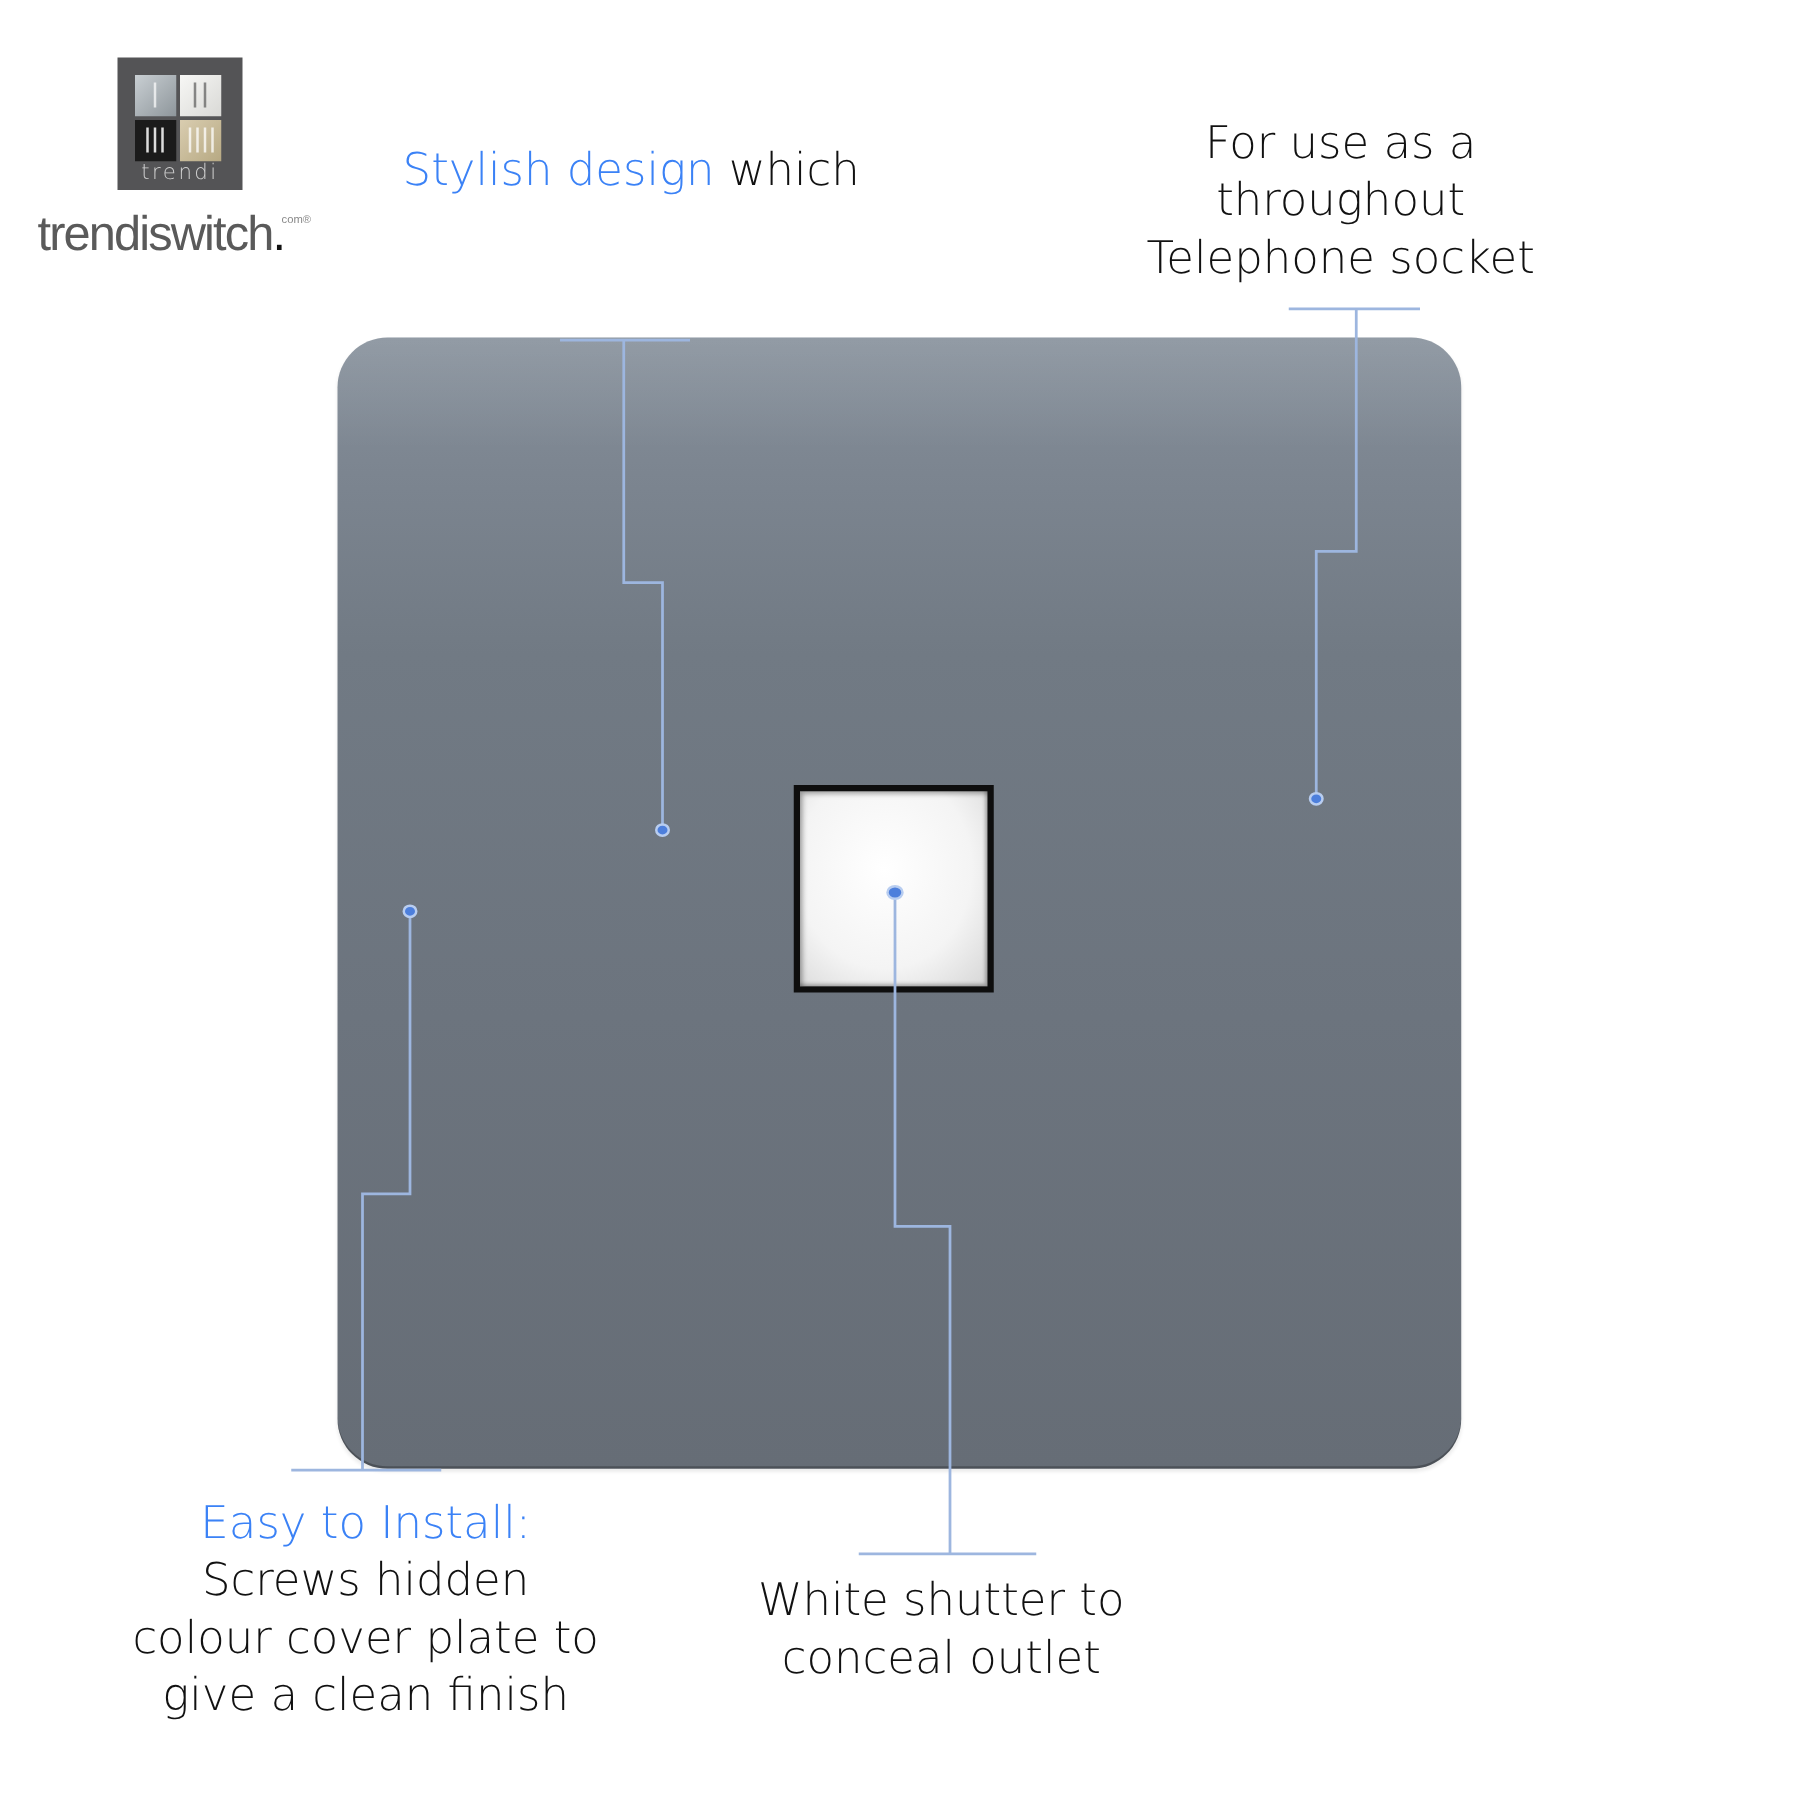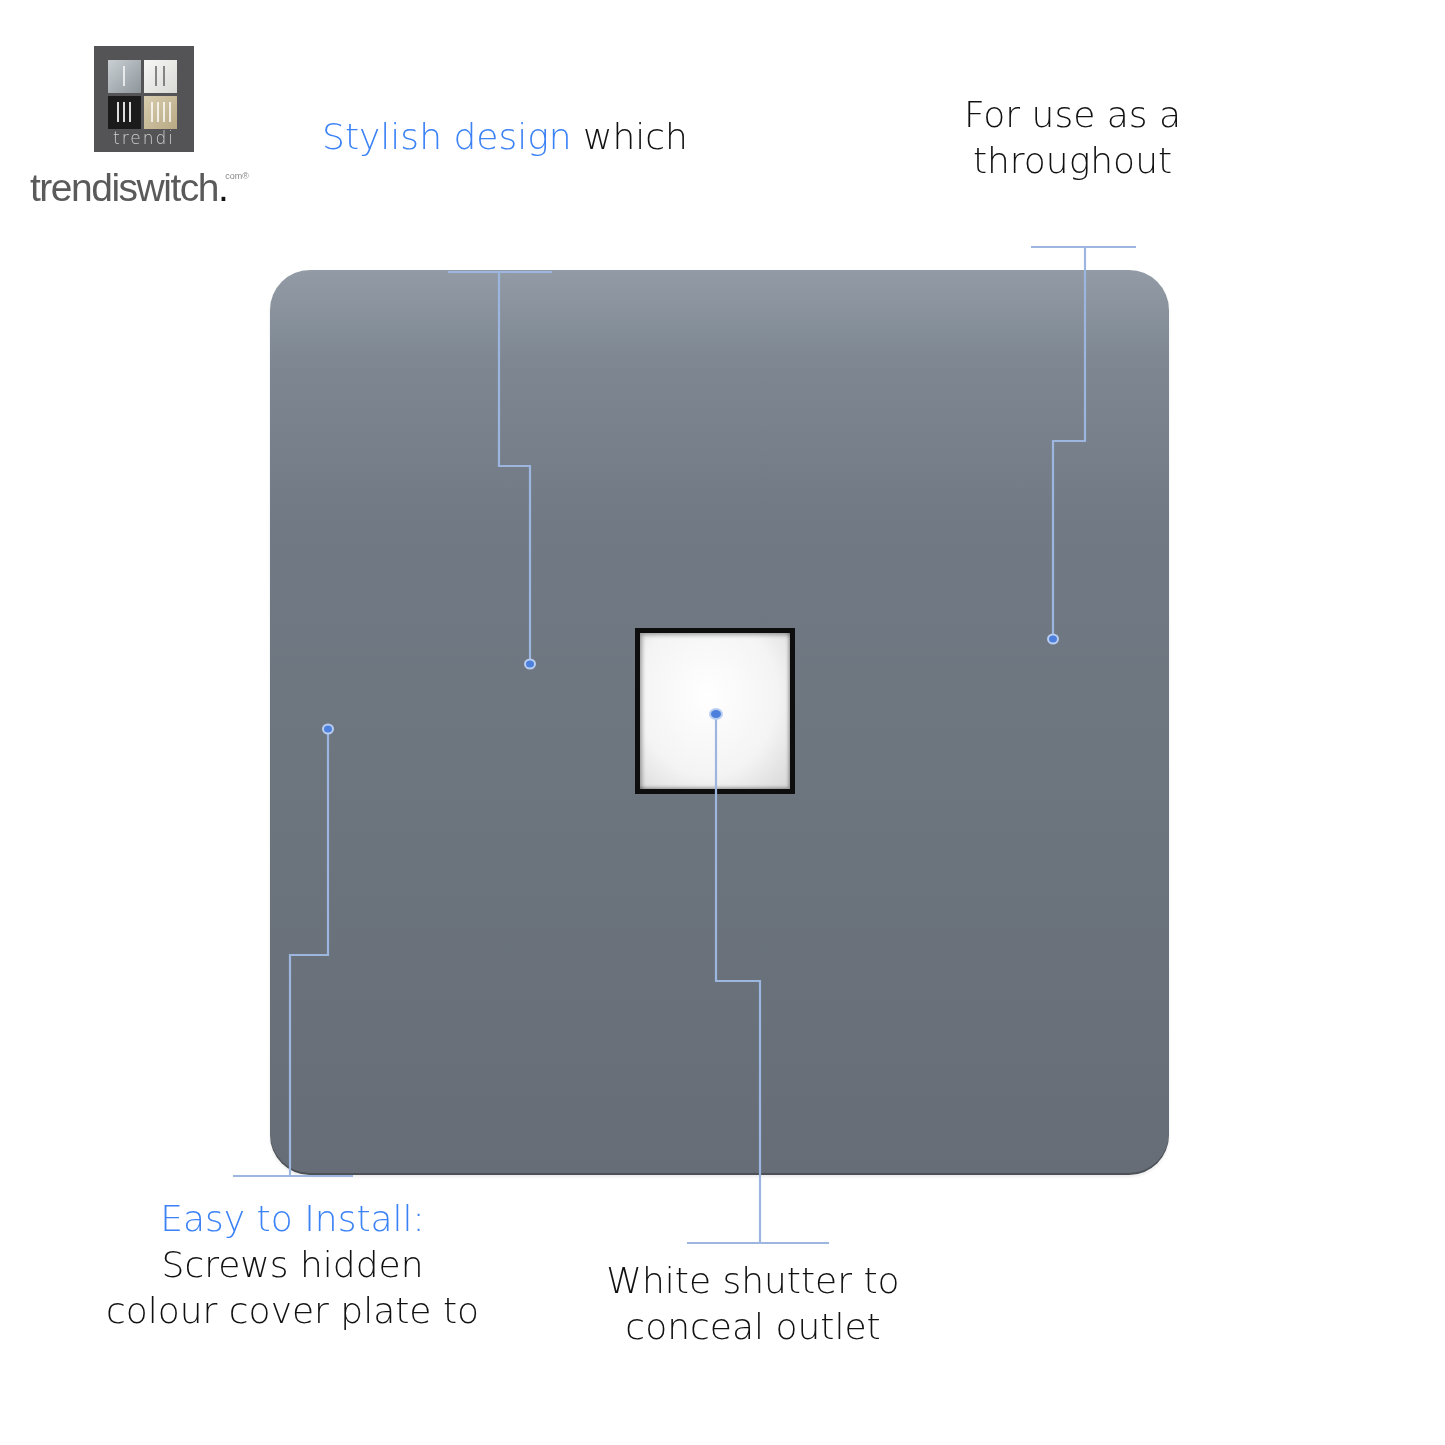--- a/index.html
+++ b/index.html
@@ -110,24 +110,26 @@
   </g>
 </svg>
 
 <div class="callout c-design">
   <span class="line"><span class="accent">Stylish design</span><span> which</span></span>
 </div>
 
 <div class="callout c-phone">
   <span class="line">For use as a</span>
   <span class="line">throughout</span>
+  <span class="line">Telephone socket</span>
 </div>
 
 <div class="callout c-install">
   <span class="line accent">Easy to Install:</span>
   <span class="line">Screws hidden</span>
   <span class="line">colour cover plate to</span>
+  <span class="line">give a clean finish</span>
 </div>
 
 <div class="callout c-shutter">
   <span class="line">White shutter to</span>
   <span class="line">conceal outlet</span>
 </div>
 
 </body></html>

